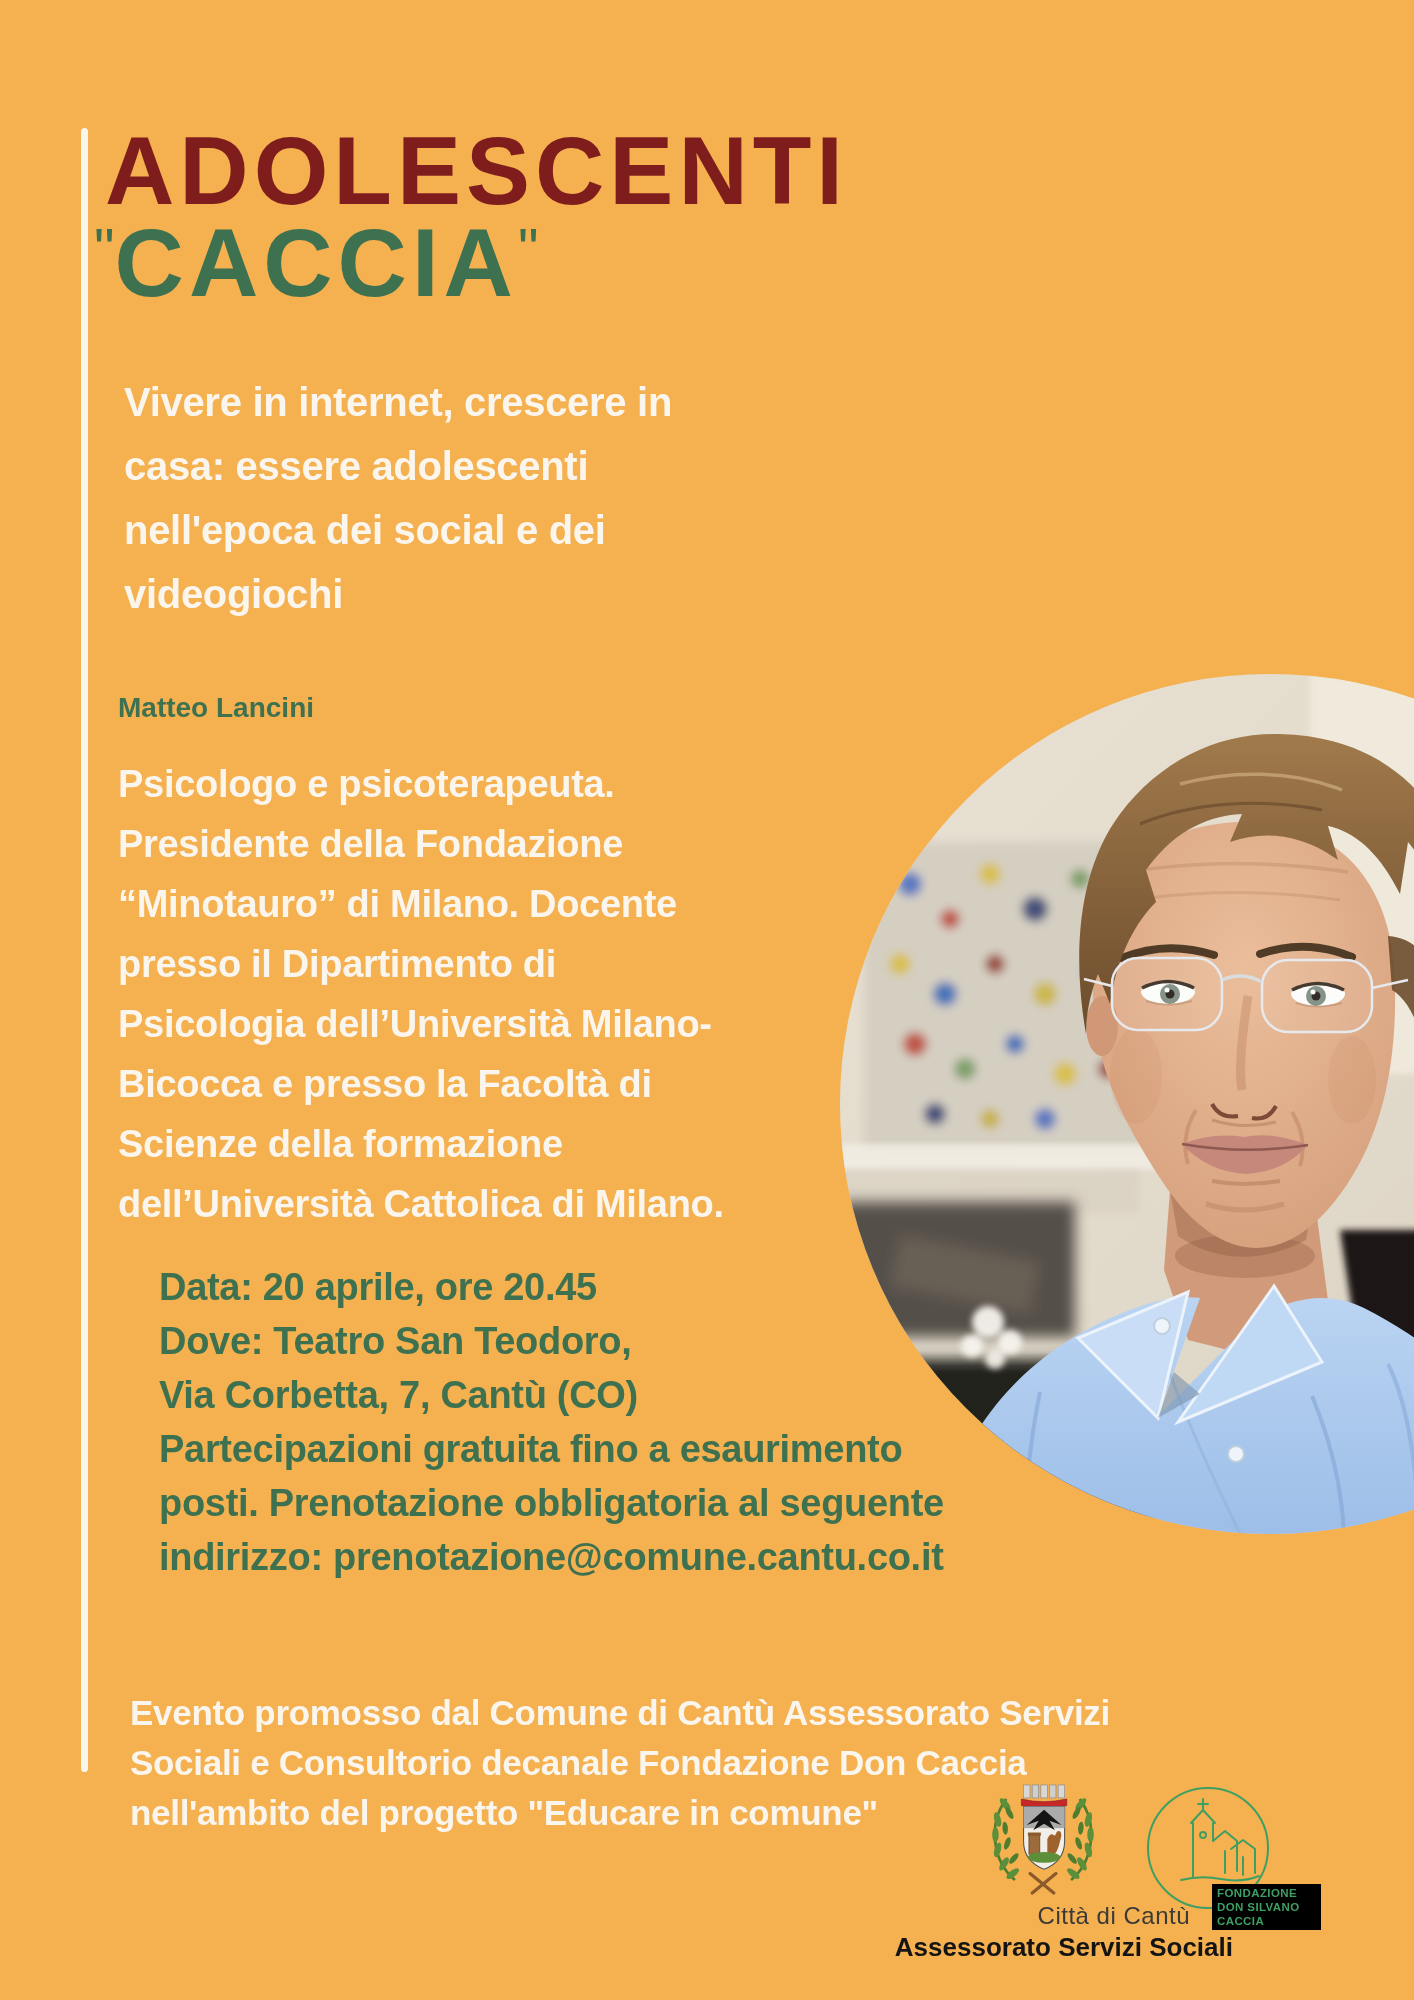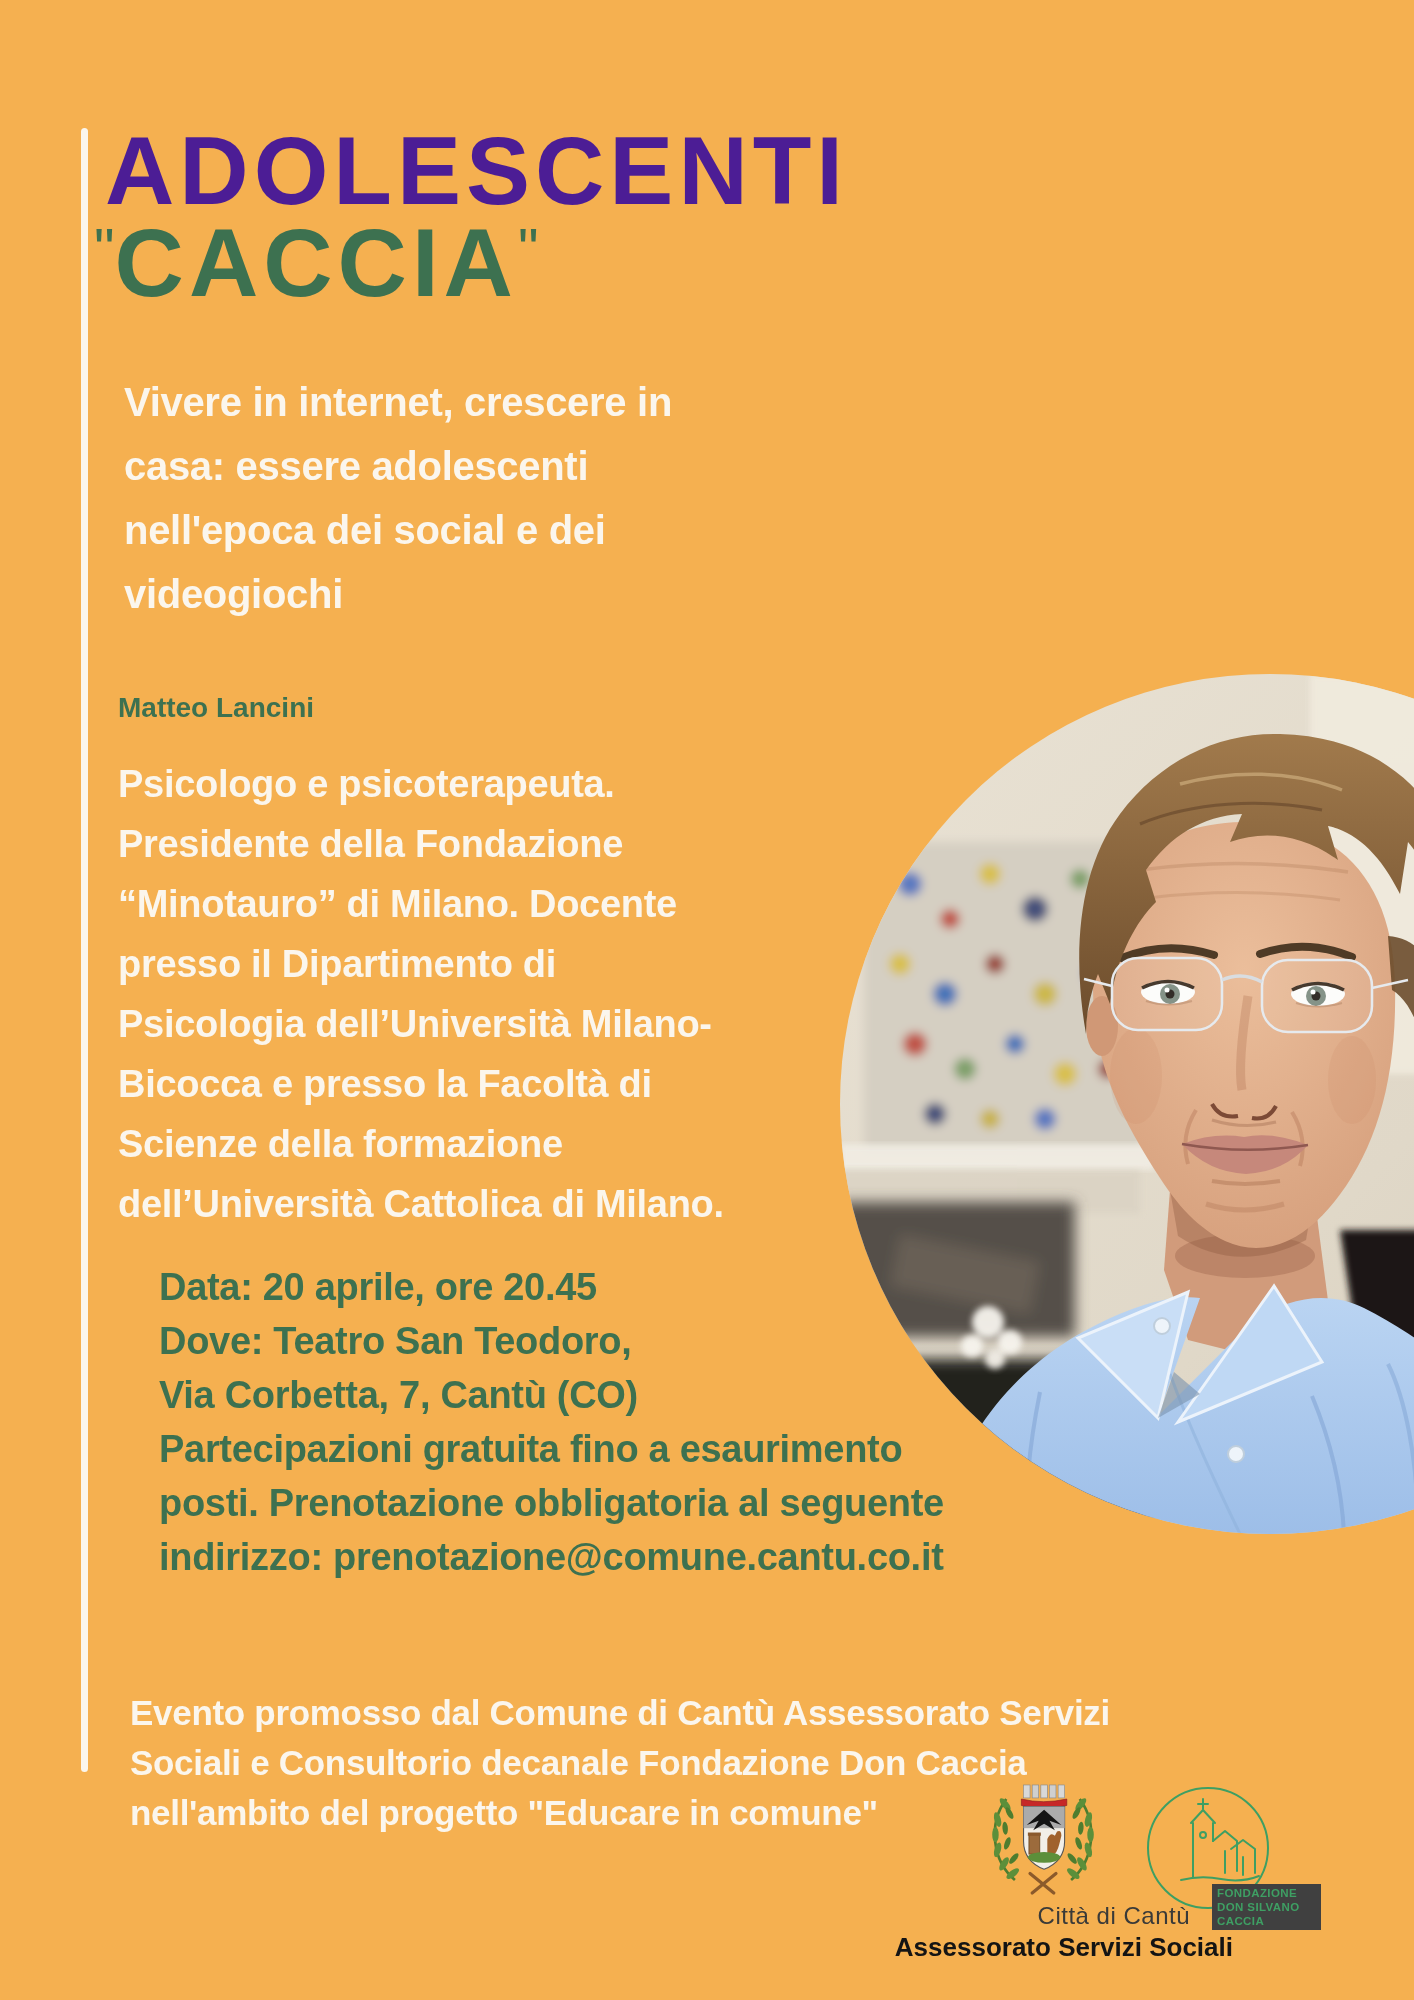--- a/index.html
+++ b/index.html
@@ -1,42 +1,42 @@
 <!DOCTYPE html>
 <html><head>
 <meta charset="utf-8">
 <style>
   html,body{margin:0;padding:0;overflow:hidden;}
   body{width:1414px;height:2000px;position:relative;background:#F5B050;
        font-family:"Liberation Sans",sans-serif;}
   .abs{position:absolute;}
   .rule{left:81px;top:128px;width:7px;height:1644px;background:#FBF6ED;border-radius:4px;}
   .title1{left:105px;top:123px;font-size:96px;font-weight:700;letter-spacing:5px;
-          color:#4c1d95;line-height:96px;white-space:nowrap;}
+          color:#7f1d1d;line-height:96px;white-space:nowrap;}
   .title2{left:94px;top:215px;font-size:96px;font-weight:700;letter-spacing:5px;
           color:#3D7150;line-height:96px;white-space:nowrap;}
   .title2 .q{font-size:58px;font-weight:500;position:relative;top:-27px;letter-spacing:0;}
   .subtitle{left:124px;top:370px;font-size:40px;font-weight:700;color:#FBF6ED;
             line-height:64px;white-space:pre-line;letter-spacing:-0.3px;}
   .speaker-name{left:118px;top:692px;font-size:28px;font-weight:700;color:#3D7150;}
   .bio{left:118px;top:754px;font-size:38px;font-weight:700;color:#FBF6ED;
        line-height:60px;white-space:pre-line;letter-spacing:-0.3px;}
   .details{left:118px;top:1260px;font-size:38px;font-weight:700;color:#3D7150;
            line-height:54px;white-space:pre-line;letter-spacing:-0.3px;margin-left:41px;}
   .promo{left:130px;top:1688px;font-size:35px;font-weight:700;color:#FBF6ED;
          line-height:50px;white-space:pre-line;letter-spacing:-0.3px;}
   .photo{left:840px;top:674px;width:860px;height:860px;border-radius:50%;overflow:hidden;}
   .crest{left:978px;top:1772px;width:130px;height:134px;}
   .cap-city{left:900px;top:1902px;width:290px;text-align:right;font-size:24px;
             font-weight:400;color:#3A3A38;letter-spacing:0.5px;}
   .cap-dept{left:858px;top:1932px;width:375px;text-align:right;font-size:26px;
             font-weight:700;color:#141414;}
   .fond-logo{left:1143px;top:1783px;width:130px;height:130px;}
   .fond-label{left:1212px;top:1884px;width:104px;font-size:11.5px;line-height:14px;
-              font-weight:700;color:#3E9F63;letter-spacing:0.4px;background:#404040;
+              font-weight:700;color:#3E9F63;letter-spacing:0.4px;background:#000000;
               padding:2px 0 2px 5px;white-space:pre-line;}
 </style>
 </head>
 <body>
 
 <div class="abs rule"></div>
 
 <div class="abs title1">ADOLESCENTI</div>
 <div class="abs title2"><span class="q">"</span><span>CACCIA</span><span class="q">"</span></div>
 

